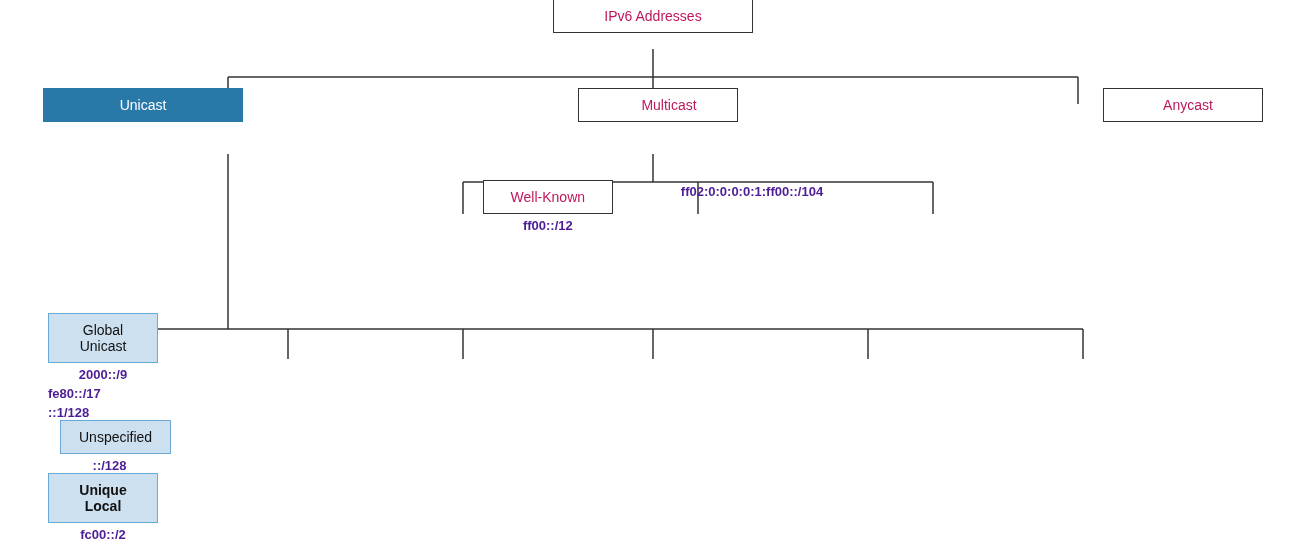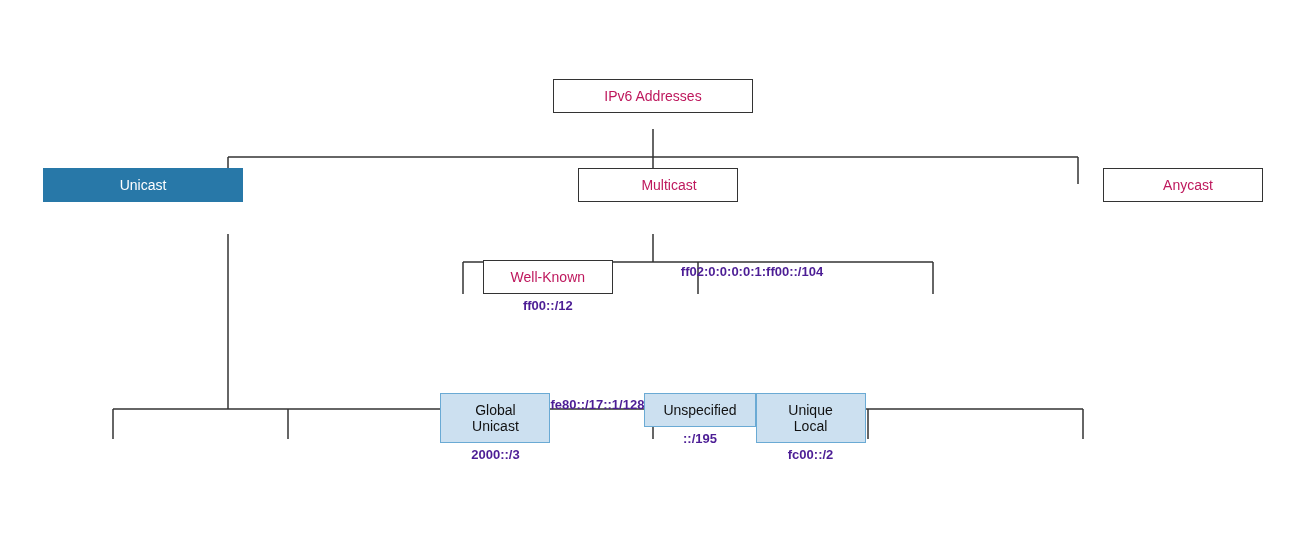--- a/index.html
+++ b/index.html
@@ -156,46 +156,46 @@
       </div>
       <div class="address">ff00::/12</div>
     </div>
 
 
     <div class="node">
       <div class="address">ff02:0:0:0:0:1:ff00::/104</div>
     </div>
   </div>
 
-  <div class="level" style="margin-top:80px; padding:0 15px;">
+  <div class="level" style="margin-top:80px; justify-content:space-between; padding:0 15px;flex-direction:column;">
 
     <div class="node">
       <div class="box light-blue" style="min-width:110px;">
         Global<br>Unicast
       </div>
-      <div class="address">2000::/3</div>
+      <div class="address">2000::/9</div>
     </div>
 
     <div class="node">
       <div class="address">fe80::/17</div>
     </div>
 
     <div class="node">
       <div class="address">::1/128</div>
     </div>
 
     <div class="node">
-      <div class="box light-blue" style="min-width:110px;">
+      <div class="box light-blue" style="min-width:110px;margin-left:12px;">
         <span>Unspecified</span>
       </div>
-      <div class="address">::/195</div>
-    </div>
-
-    <div class="node">
-      <div class="box light-blue" style="min-width:110px;">
+      <div class="address">::/128</div>
+    </div>
+
+    <div class="node">
+      <div class="box light-blue" style="min-width:110px;font-weight:bold;">
         Unique<br>Local
       </div>
       <div class="address">fc00::/2</div>
     </div>
 
 
   </div>
 
 </div>
 

